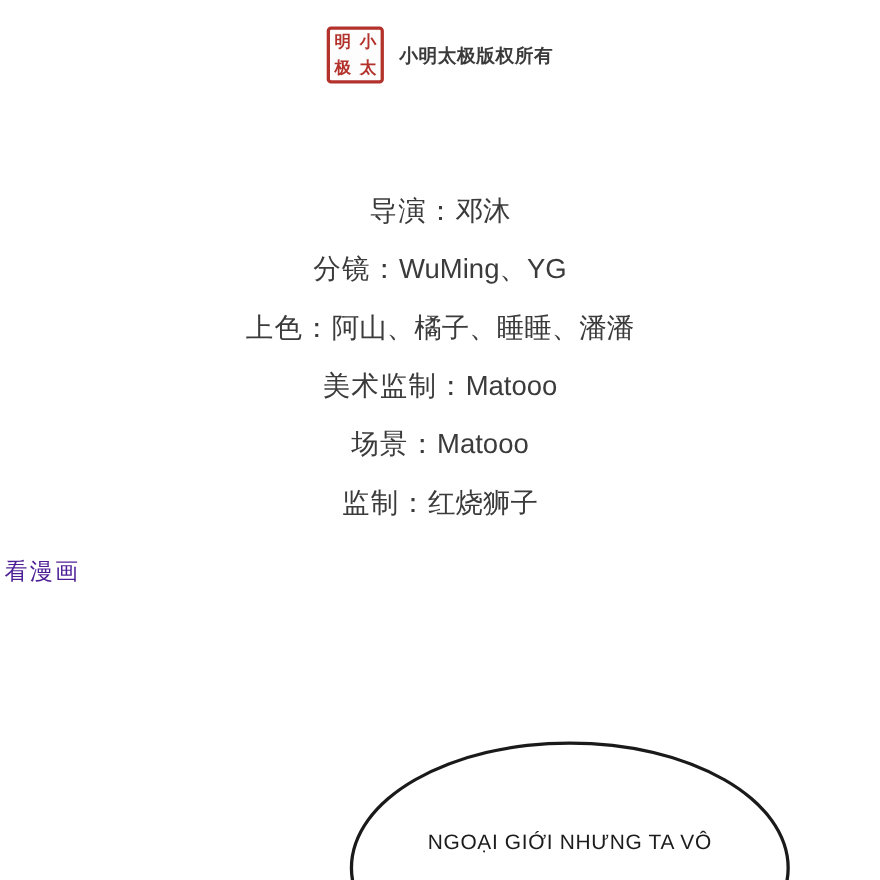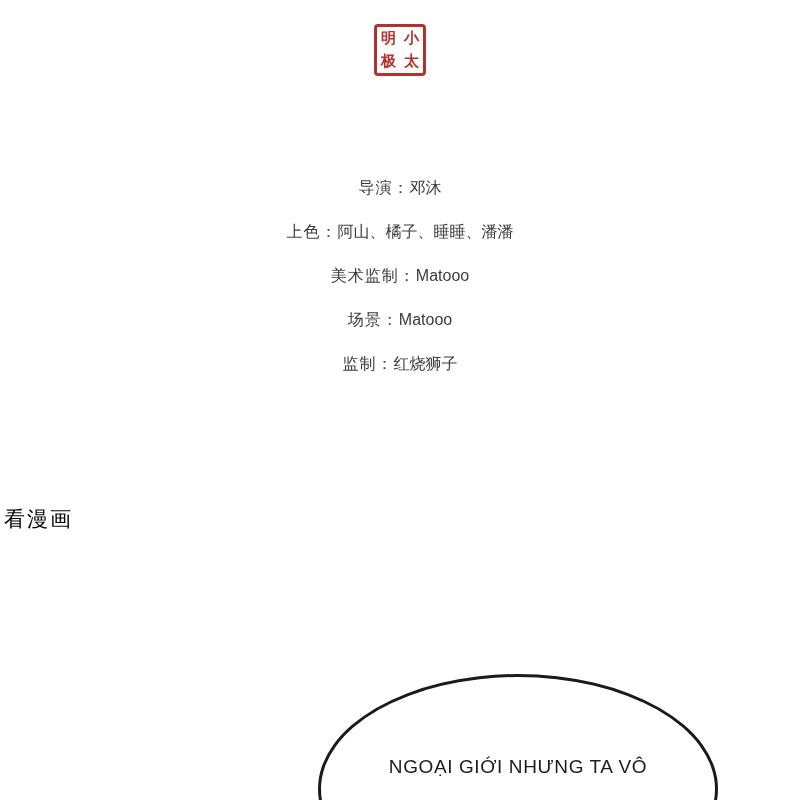--- a/index.html
+++ b/index.html
@@ -70,37 +70,37 @@
 
   
   .credits {
     position: absolute;
     top: 180px;
     left: 0;
     width: 100%;
     text-align: center;
   }
   .credit-line {
-    font-size: 16px;
+    font-size: 25px;
     color: #3b3b3b;
     line-height: 1;
     margin-bottom: 28px;
     white-space: nowrap;
     font-family: "Liberation Sans", sans-serif;
   }
   .credit-line:last-child { margin-bottom: 0; }
   .credit-line .label { letter-spacing: 1px; }
 
   
   .watermark {
     position: absolute;
     left: 4px;
     top: 505px;
     font-size: 21px;
-    color: #000000;
+    color: #4c1d95;
     letter-spacing: 2px;
     user-select: none;
     text-align: center;
   }
 
   
   .bubble {
     position: absolute;
     left: 318px;
     top: 674px;
@@ -129,25 +129,29 @@
 
 <div class="page">
 
   <div class="copyright-row">
     <div class="seal">
       <span class="s1">小</span>
       <span class="s2">明</span>
       <span class="s3">太</span>
       <span class="s4">极</span>
     </div>
+    <div class="copyright-text">小明太极版权所有</div>
   </div>
 
   <div class="credits">
     <div class="credit-line">
       <span class="label">导演：</span><span class="value">邓沐</span>
+    </div>
+    <div class="credit-line">
+      <span class="label">分镜：</span><span class="value">WuMing、YG</span>
     </div>
     <div class="credit-line">
       <span class="label">上色：</span><span class="value">阿山、橘子、睡睡、潘潘</span>
     </div>
     <div class="credit-line">
       <span class="label">美术监制：</span><span class="value">Matooo</span>
     </div>
     <div class="credit-line">
       <span class="label">场景：</span><span class="value">Matooo</span>
     </div>

